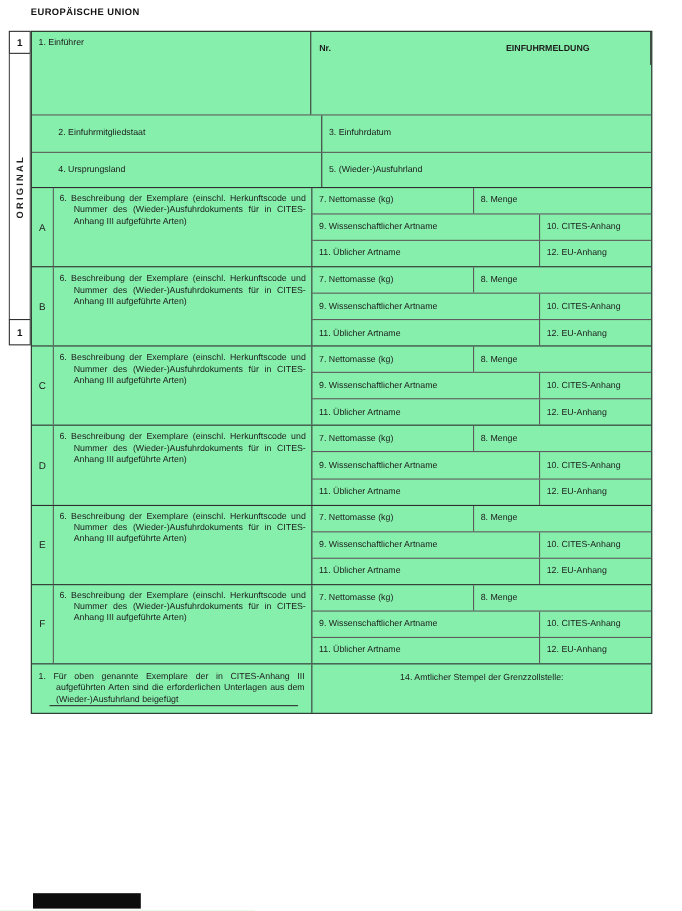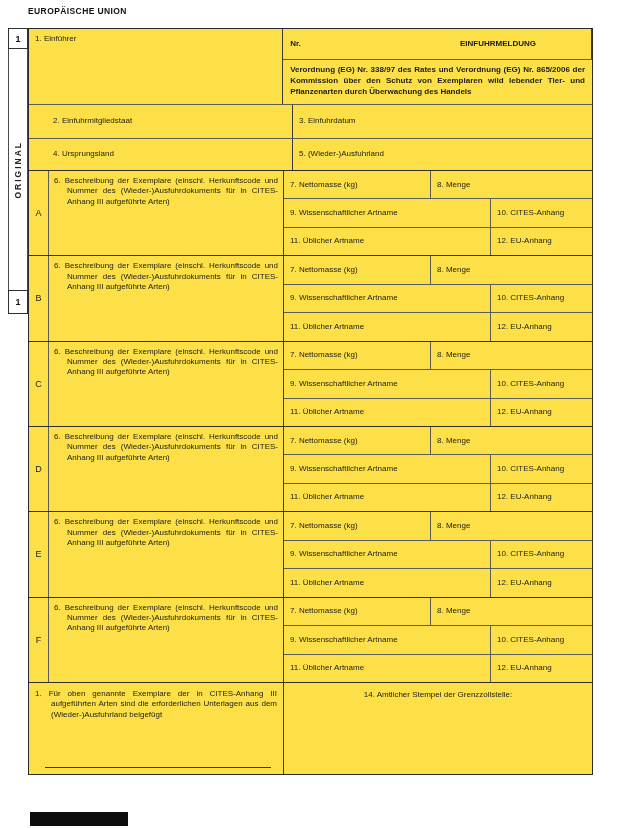--- a/index.html
+++ b/index.html
@@ -28,22 +28,22 @@
     flex:1 1 auto;box-sizing:border-box;
     border-left:1px solid #4a4a4a;border-right:1px solid #4a4a4a;
     display:flex;align-items:center;justify-content:center;
   }
   .vertical-text{
     writing-mode:vertical-rl;transform:rotate(180deg);
     font-size:8.5px;font-weight:bold;letter-spacing:2px;color:#222;white-space:nowrap;
   }
   
   .form-table{
-    position:absolute;left:28px;top:28px;width:565px;height:747px;
-    box-sizing:border-box;border:1.5px solid #2b2b2b;background:#fde047;
+    position:absolute;left:28px;top:28px;width:565px;height:621px;
+    box-sizing:border-box;border:1.5px solid #2b2b2b;background:#86efac;
     display:flex;flex-direction:column;font-size:8px;
   }
   .row{display:flex;box-sizing:border-box;flex:none;}
   .cell{box-sizing:border-box;position:relative;}
   .br-strong{border-right:1.2px solid #3a3a3a;}
   .br{border-right:1px solid #5d5d5d;}
   .bt{border-top:1px solid #5d5d5d;}
   .bt-strong{border-top:1.5px solid #2f2f2f;}
   .pad{padding:5px 6px 3px 6px;}
   .vcenter{display:flex;align-items:center;padding-left:6px;padding-right:4px;}
@@ -110,23 +110,20 @@
     </div>
     <div class="cell head-right">
       <div class="head-right-top">
         <div class="cell nr-cell">
           <span class="lbl bold">Nr.</span>
         </div>
         <div class="cell formtitle-cell br-strong">
           <span class="lbl bold">EINFUHRMELDUNG</span>
         </div>
       </div>
-      <div class="cell reg-cell">
-        <div class="reg-text">Verordnung (EG) Nr. 338/97 des Rates und Verordnung (EG) Nr. 865/2006 der Kommission über den Schutz von Exemplaren wild lebender Tier- und Pflanzenarten durch Überwachung des Handels</div>
-      </div>
     </div>
   </div>
 
   <div class="row r-mid bt">
     <div class="cell col-left br-strong vcenter">
       <span class="lbl">2. Einfuhrmitgliedstaat</span>
     </div>
     <div class="cell col-right vcenter">
       <span class="lbl">3. Einfuhrdatum</span>
     </div>

